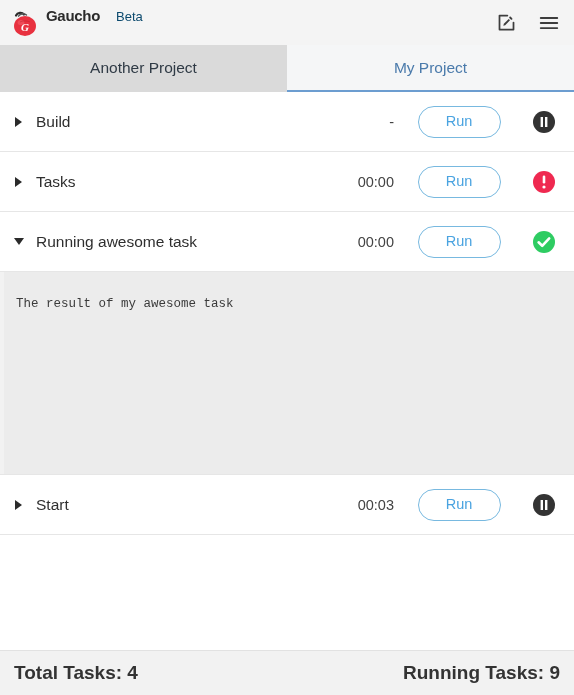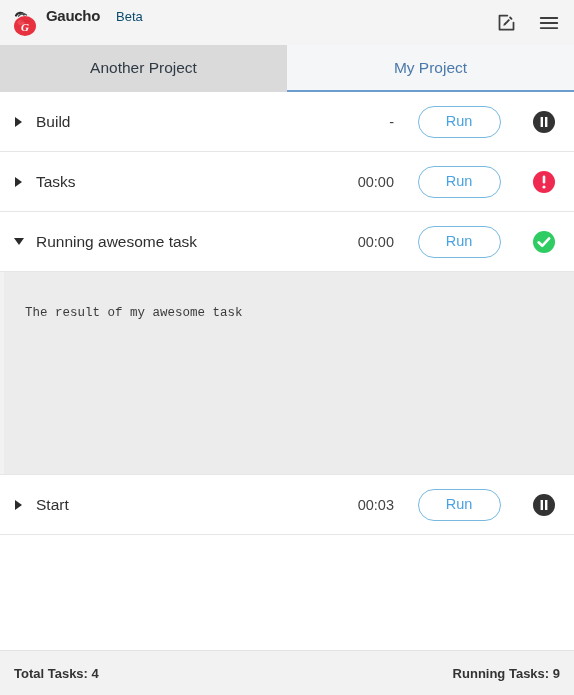--- a/index.html
+++ b/index.html
@@ -189,21 +189,21 @@
     overflow: hidden;
   }
   .task-output::before {
     content: "";
     position: absolute;
     left: 0; top: 0; bottom: 0;
     width: 4px;
     background: #f2f2f2;
   }
   .output-text {
-    margin: 15px;
+    margin: 6px;
     padding: 17px 12px 0 10px;
     font-family: "Liberation Mono", "DejaVu Sans Mono", monospace;
     font-size: 12.5px;
     color: #3b3b3b;
     white-space: pre-wrap;
     line-height: 1.45;
   }
 
   .list-filler {
     flex: 1 1 auto;
@@ -214,21 +214,21 @@
   .footer {
     height: 45px;
     flex: 0 0 45px;
     background: #f2f2f2;
     border-top: 1px solid #e2e2e2;
     display: flex;
     align-items: center;
     justify-content: space-between;
     padding: 4px 14px;
     box-sizing: border-box;
-    font-size: 13px;
+    font-size: 19px;
     font-weight: bold;
     color: #333333;
   }
 </style>
 </head>
 <body>
 
 <div class="app">
 
   <div class="header">

